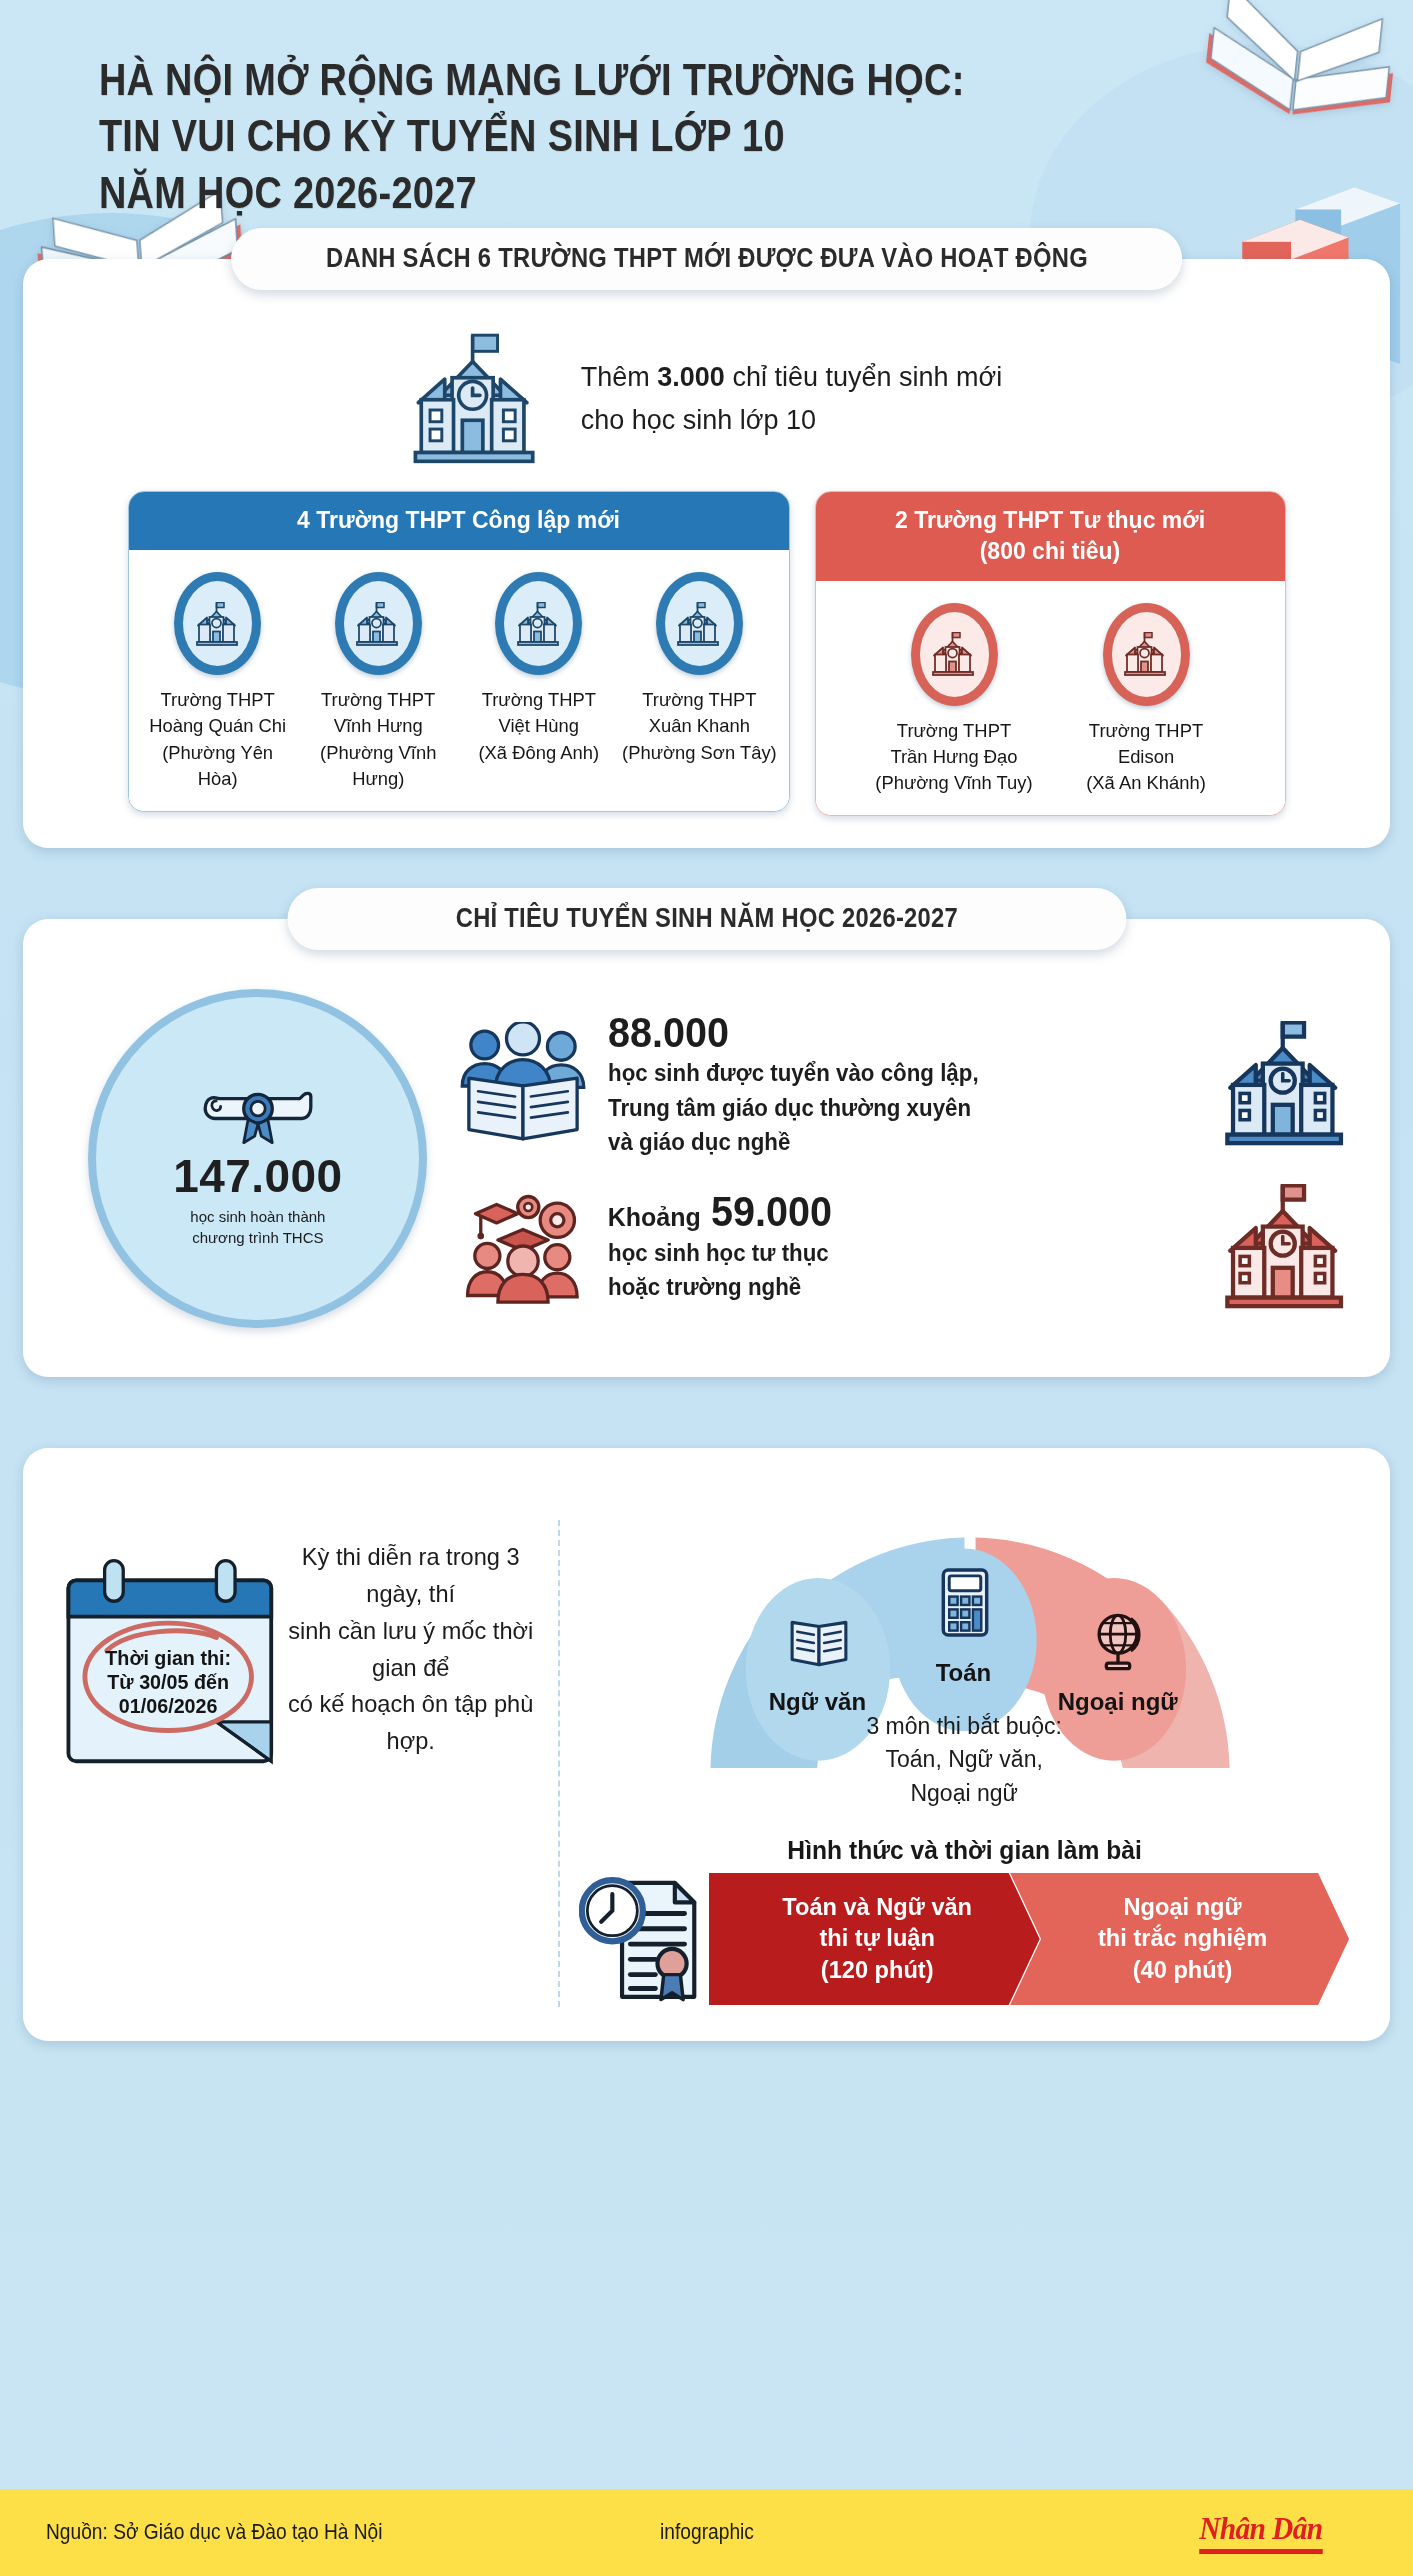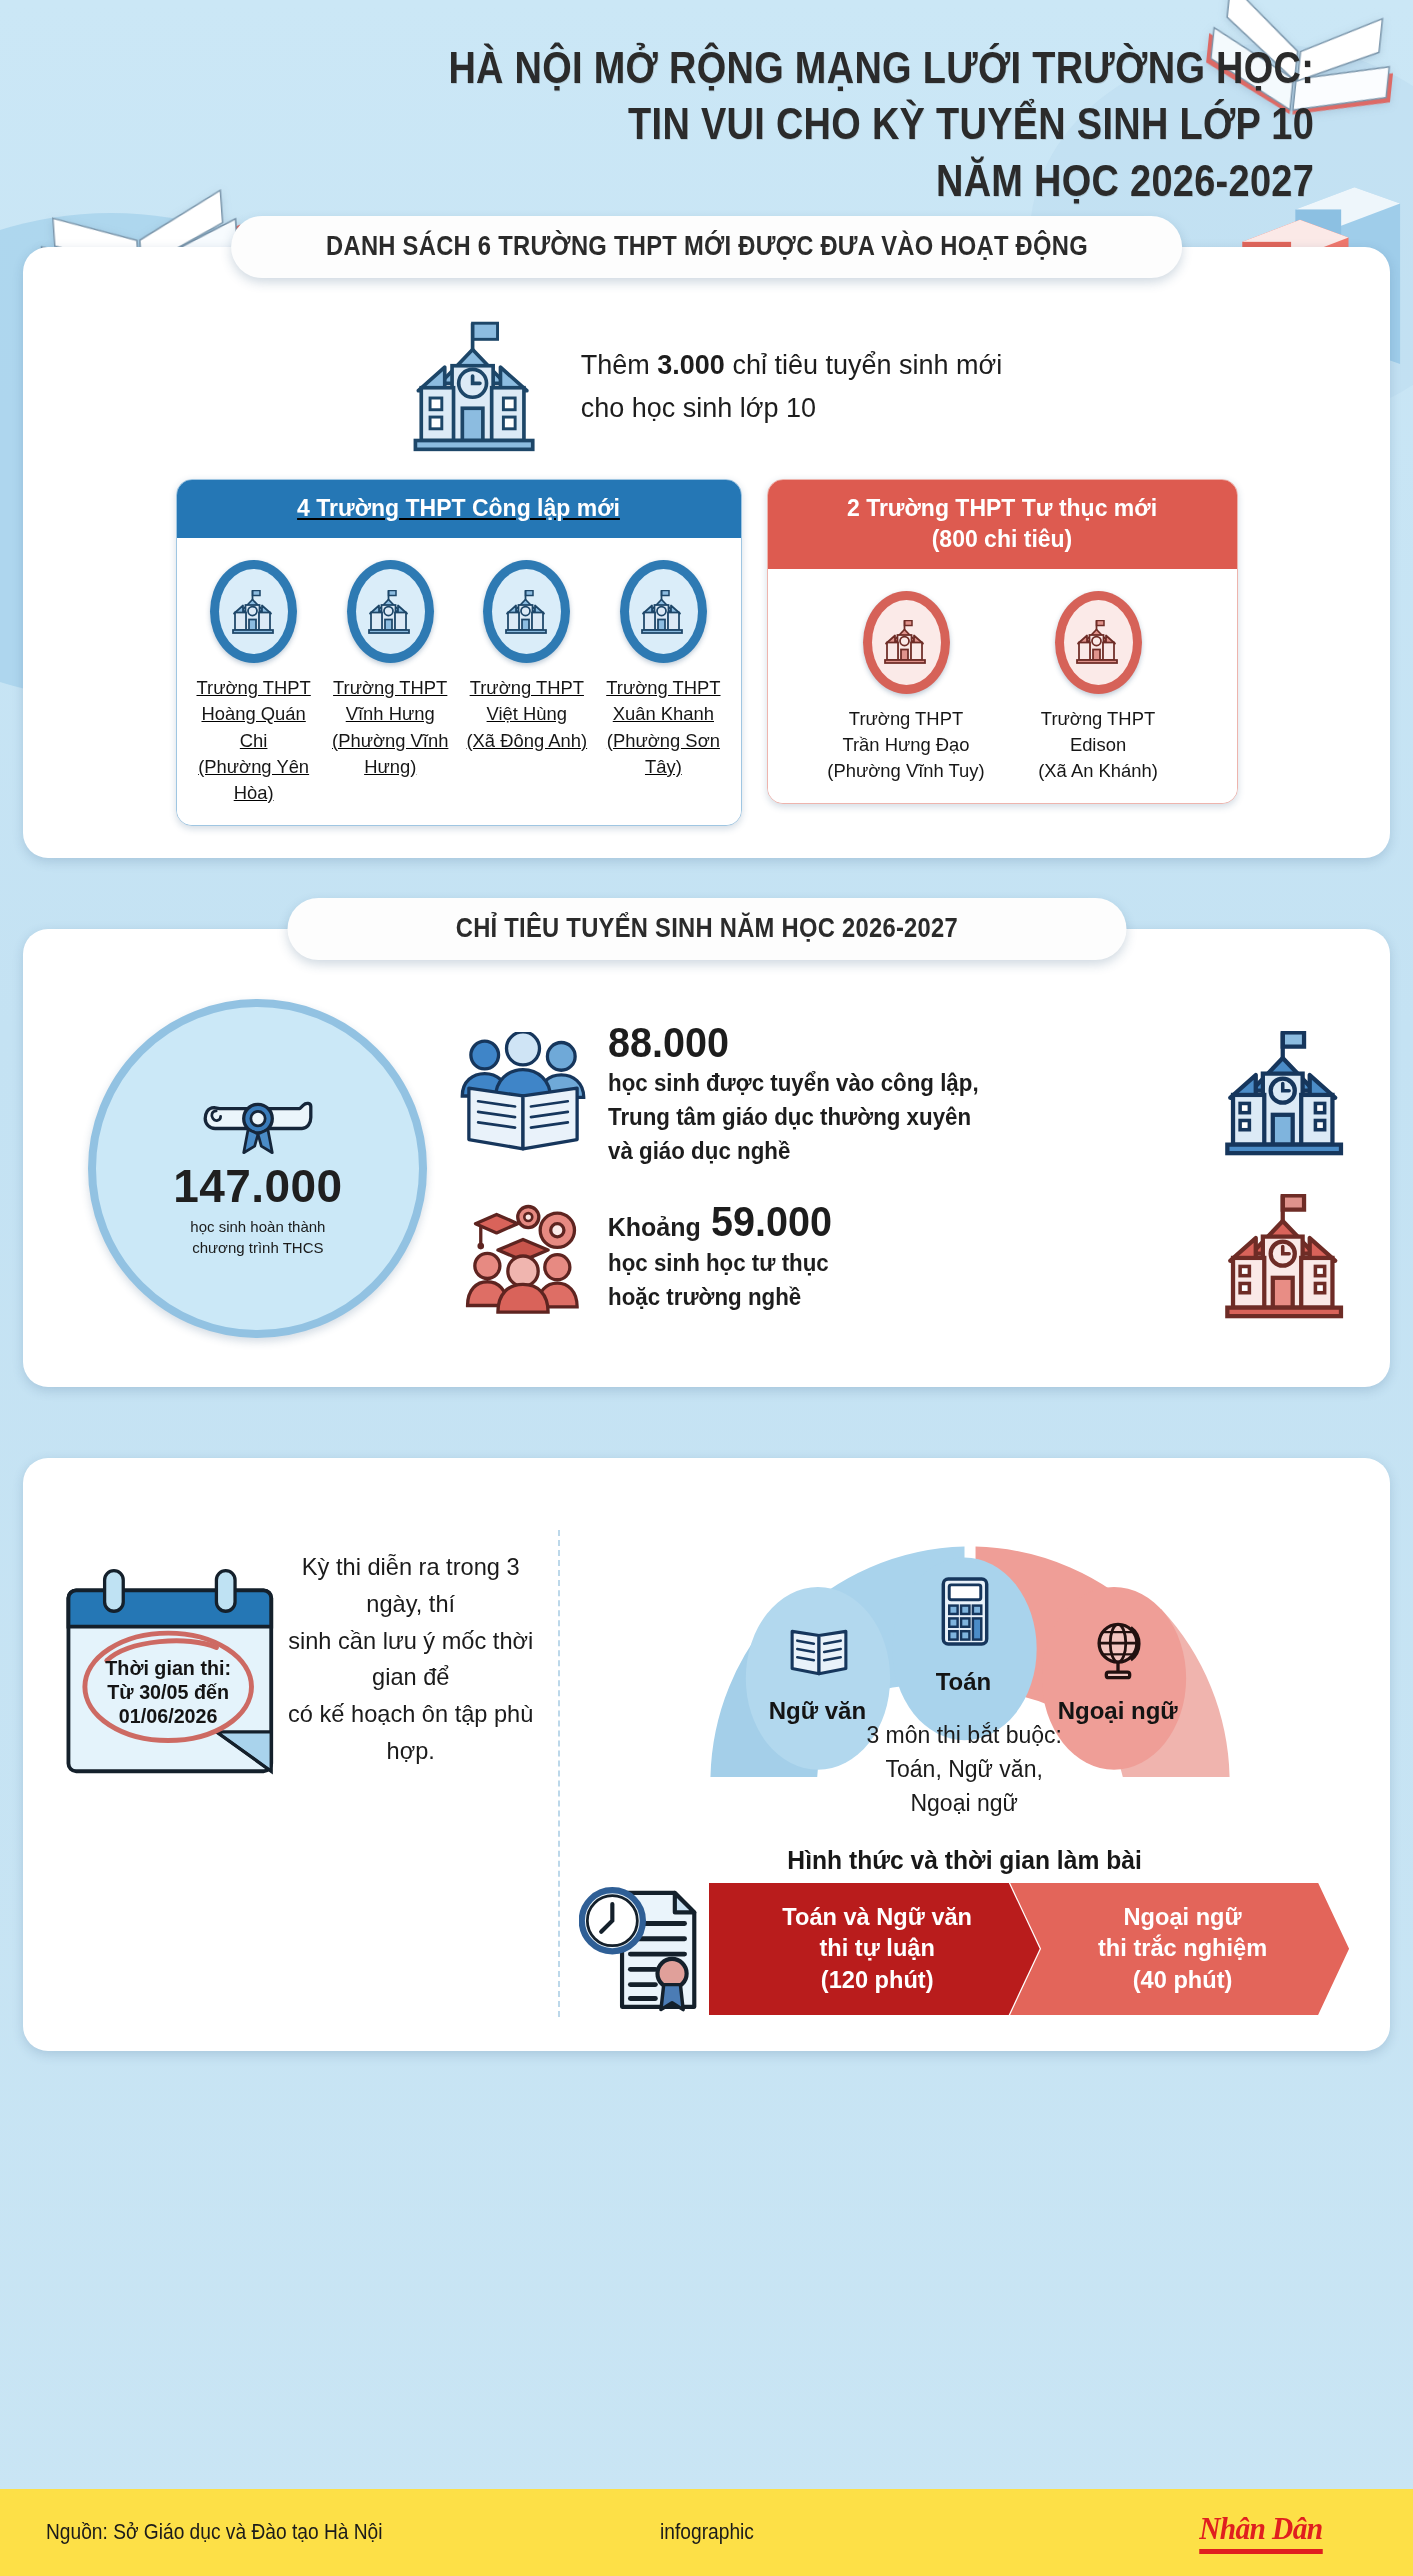--- a/index.html
+++ b/index.html
@@ -42,22 +42,22 @@
     z-index: 2;
     filter: drop-shadow(0 2.9px 4.4px rgba(60,90,120,.18));
   }
   .book-tl { left: 28px; top: 158px; transform: rotate(-4deg); }
   .book-tr { right: 13.2px; top: -22px; transform: rotate(6deg); }
   .book-stack { position: absolute; right: 7.4px; top: 180px; z-index: 2; }
 
   
   header {
     position: relative; z-index: 5;
-    padding-top: 40px;
-    text-align: right;
+    padding-top: 52px;
+    text-align: left;
   }
   .main-title {
     font-family: "Liberation Sans Narrow", "Liberation Sans", sans-serif;
     font-weight: 800;
     font-size: 44px;
     letter-spacing: 0.4px;
     line-height: 1.28;
     color: #2b2b2b;
     text-transform: uppercase;
     transform: scaleX(.86);
@@ -121,21 +121,21 @@
   }
   .intro-text b { font-weight: 800; }
 
   .panels { display: flex; gap: 25px; justify-content: center; align-items: flex-start; }
   .panel {
     border-radius: 16px;
     overflow: hidden;
     background: #fff;
     box-shadow: 0 2.9px 7.4px rgba(40,80,120,.20);
   }
-  .panel-blue { width: 566px; border: 1.5px solid #9fc6e2; text-decoration: underline; }
+  .panel-blue { width: 662px; border: 1.5px solid #9fc6e2; }
   .panel-red  { width: 471px; border: 1.5px solid #eeb4ad; }
   .panel-head {
     padding: 13.2px 13.2px 14.7px;
     text-align: center;
     color: #fff;
     font-size: 23px;
     font-weight: 700;
     line-height: 1.32;
   }
   .panel-head.blue { background: #2577b5; }

